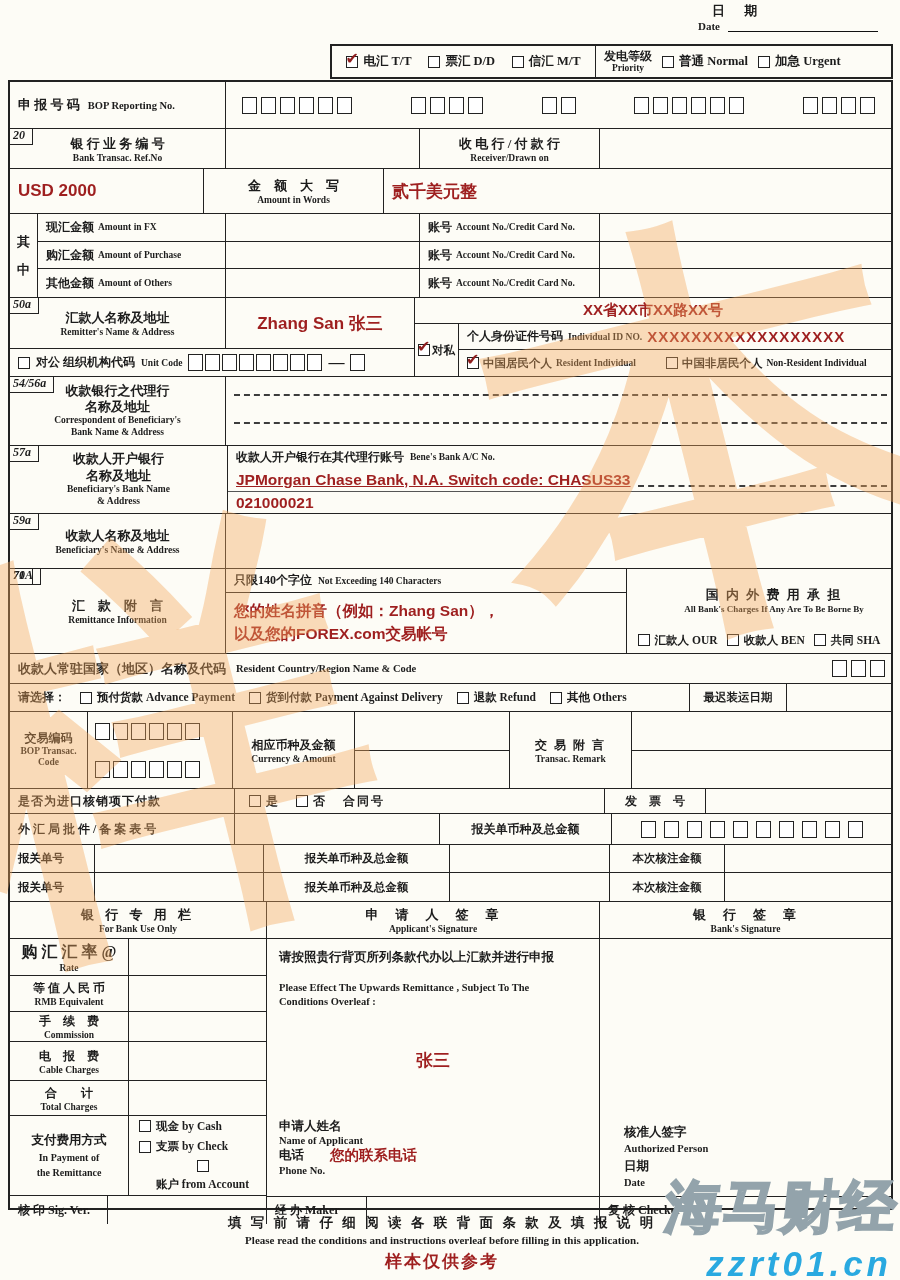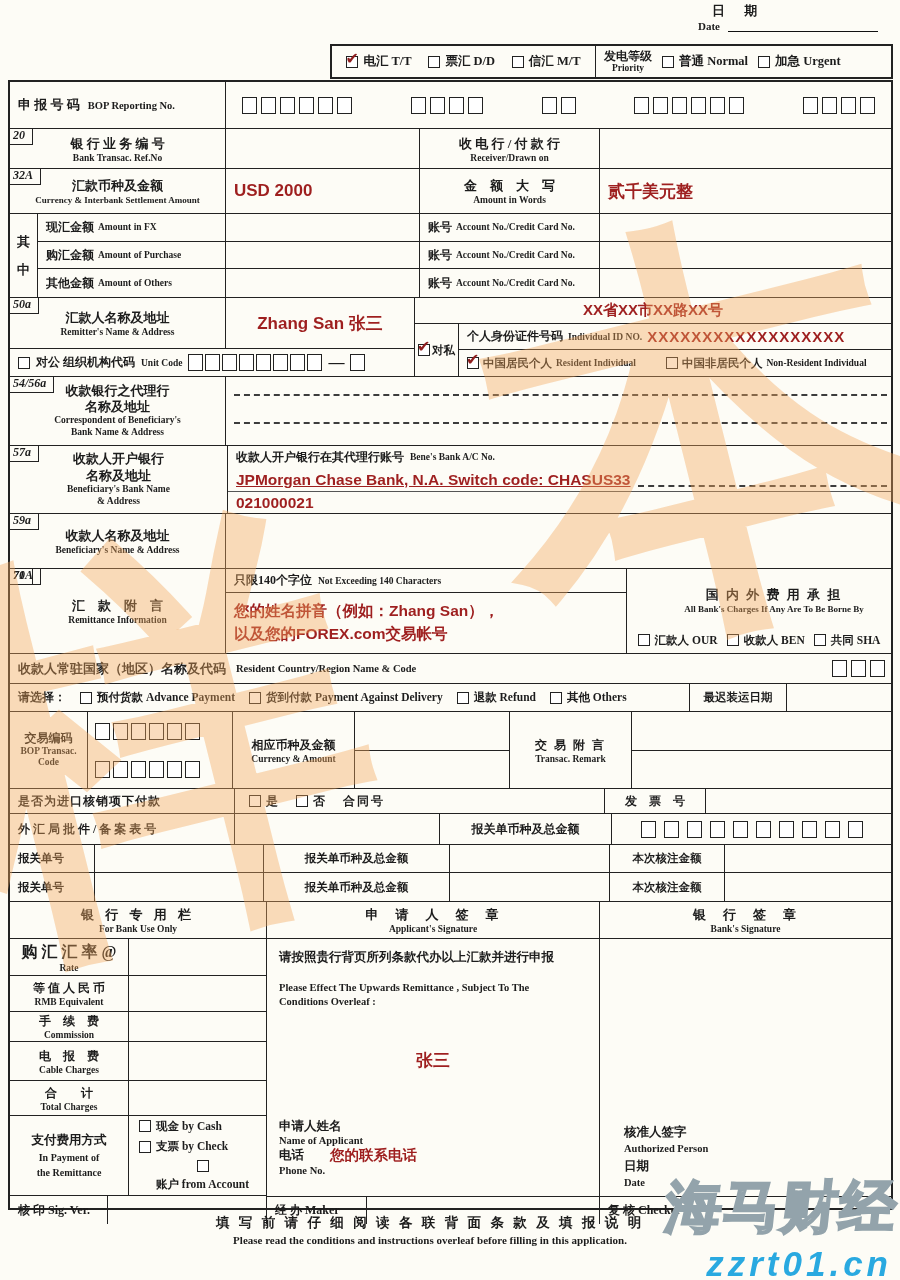--- a/index.html
+++ b/index.html
@@ -134,25 +134,20 @@
     </div>
     <div class="c" style="width:194px;"></div>
     <div class="c lblc" style="width:180px;">
       <span class="cn">收 电 行 / 付 款 行</span>
       <span class="en">Receiver/Drawn on</span>
     </div>
     <div style="flex:1;"></div>
   </div>
 
   <div class="row" style="height:45px;">
-    <div class="c lblc" style="width:216px;">
-      <span class="tag">32A</span>
-      <span class="cn">汇款币种及金额</span>
-      <span class="en" style="font-size:9px;">Currency &amp; Interbank Settlement Amount</span>
-    </div>
     <div class="c mid hpad red" style="width:194px; font-size:17px;">USD 2000</div>
     <div class="c lblc" style="width:180px;">
       <span class="cn">金　额　大　写</span>
       <span class="en">Amount in Words</span>
     </div>
     <div class="mid hpad red" style="flex:1; font-size:17px;">贰千美元整</div>
   </div>
 
   <div class="row" style="height:84px;">
     <div class="c lblc" style="width:28px; gap:10px;">
@@ -593,21 +588,22 @@
       <div class="row nb" style="height:28px; border-top:1.5px solid #222;">
         <div class="c mid hpad" style="width:100px;">
             <span class="cn" style="font-size:12px;">复 核  Checker</span>
           </div>
         <div style="flex:1;"></div>
       </div>
     </div>
   </div>
 </div>
 
-<div class="abs" style="left:0; top:1214px; width:860px; text-align:center;">
+<div class="abs" style="left:12px; top:1214px; width:860px; text-align:center;">
   <div class="cn" style="font-size:13.5px; letter-spacing:3px;">填 写 前 请 仔 细 阅 读 各 联 背 面 条 款 及 填 报 说 明</div>
   <div class="en" style="font-size:11px; margin-top:2px;">Please read the conditions and instructions overleaf before filling in this application.</div>
+  <div class="red" style="font-size:17px; margin-top:4px; letter-spacing:2px;">样本仅供参考</div>
 </div>
 
 <span class="wmBig" style="left:490px; top:220px;">本</span>
 <span class="wmBig" style="left:-60px; top:530px;">样</span>
 <span class="brand">海马财经</span>
 <span class="site">zzrt01.cn</span>
 
 </body></html>

